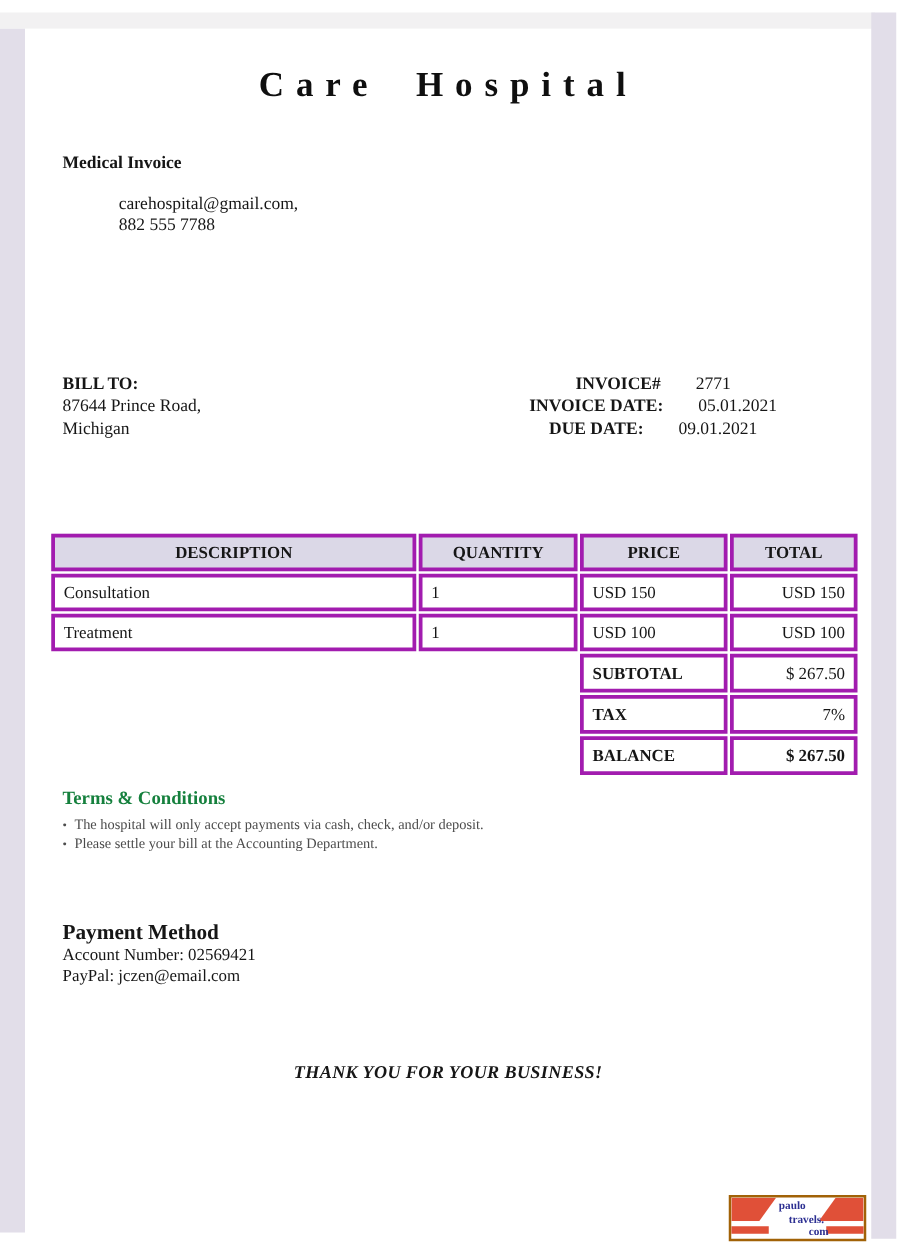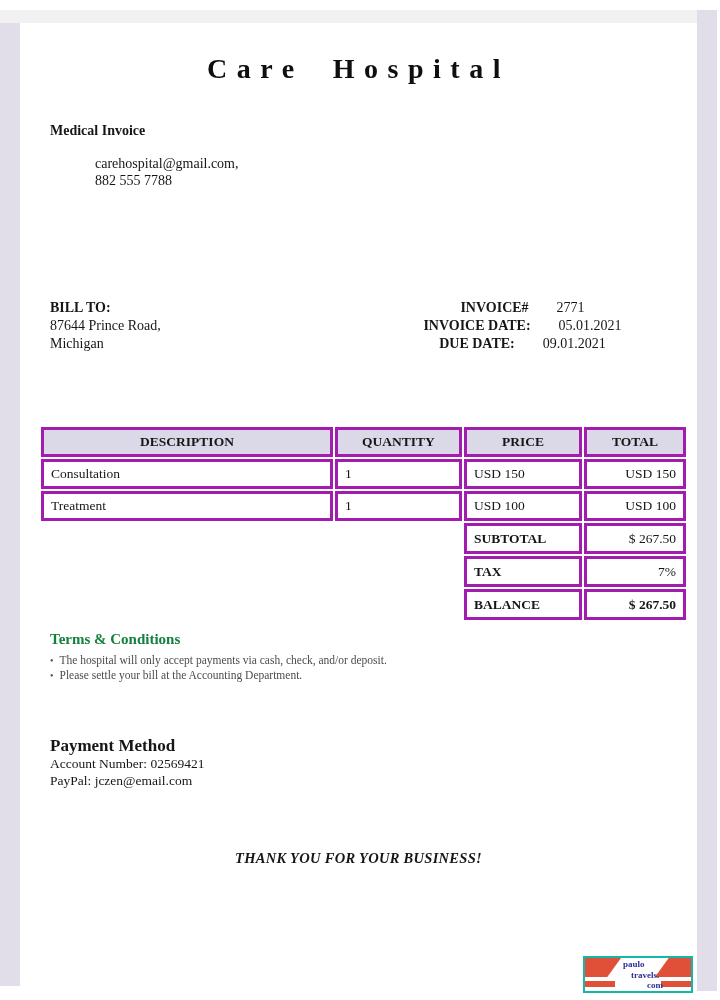--- a/index.html
+++ b/index.html
@@ -108,21 +108,21 @@
     text-align: center;
     font-size: 14.5px; font-weight: bold; font-style: italic;
     letter-spacing: 0.02em;
   }
 
   
   .logo {
     position: absolute; left: 563px; top: 933px;
     width: 110px; height: 37px;
     background: #ffffff;
-    border: 2px solid #14b8a6;
+    border: 2px solid #a16207;
     overflow: hidden;
   }
   .logo-shape { position: absolute; background: #e05038; }
   .logo-tl { left: 0; top: 0; width: 36px; height: 19px; clip-path: polygon(0 0, 100% 0, 62% 100%, 0 100%); }
   .logo-bl { left: 0; bottom: 4px; width: 30px; height: 6px; }
   .logo-tr { right: 0; top: 0; width: 36px; height: 19px; clip-path: polygon(38% 0, 100% 0, 100% 100%, 0 100%); }
   .logo-br { right: 0; bottom: 4px; width: 30px; height: 6px; }
   .logo-text {
     position: absolute; left: 0; top: 1px; width: 100%;
     font-size: 9px; line-height: 10.5px; color: #2d3092;

